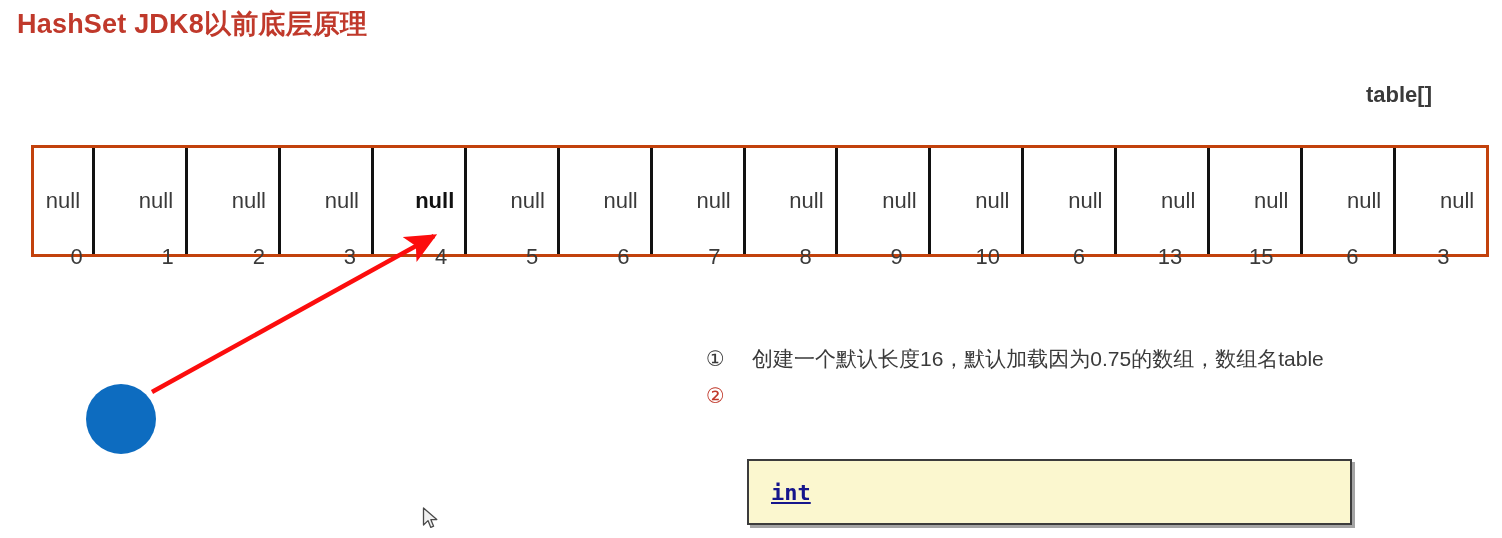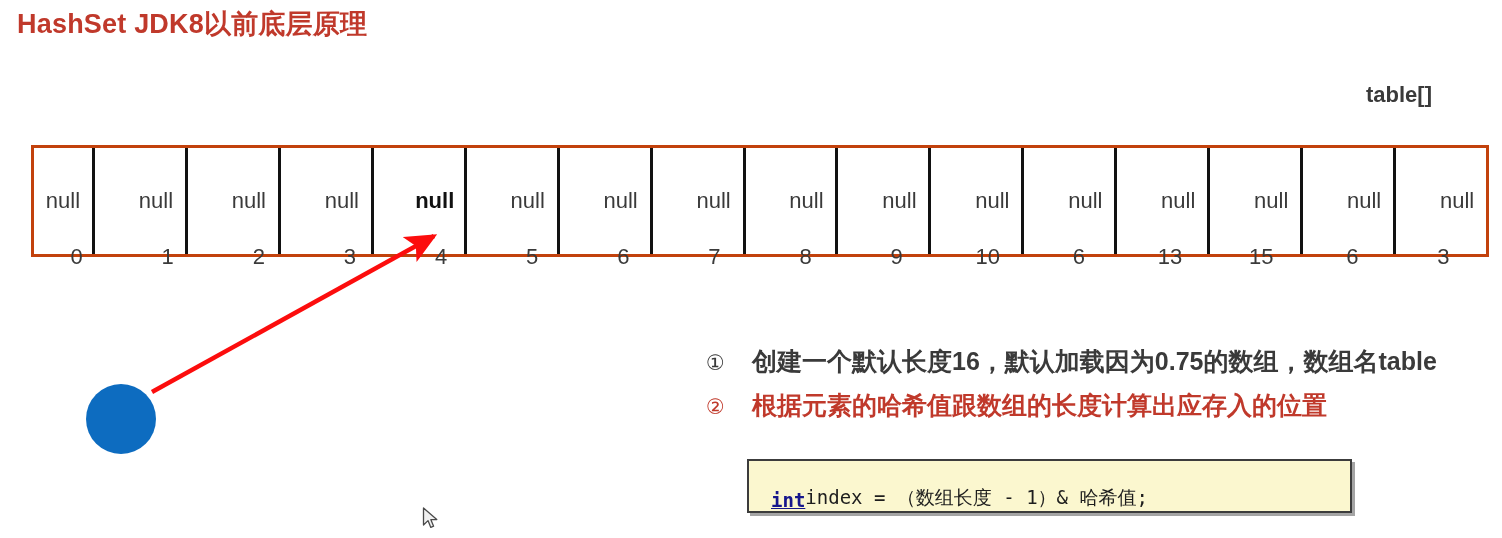--- a/index.html
+++ b/index.html
@@ -107,44 +107,43 @@
     align-items: baseline;
     margin-bottom: 11px;
     white-space: nowrap;
   }
   .note-marker {
     width: 46px;
     flex: 0 0 46px;
     font-size: 21px;
   }
   .note-text {
-    font-size: 25px;
-    font-weight: bold;
+    font-size: 21px;
   }
   .note-row.dark .note-marker,
   .note-row.dark .note-text { color: #3a3a3a; }
   .note-row.red .note-marker,
   .note-row.red .note-text { color: #c0392b; }
 
   
   #code-box {
     position: absolute;
     left: 747px;
     top: 459px;
     width: 605px;
-    height: 54px;
+    height: 66px;
     box-sizing: border-box;
     background: #fbf7cf;
     border: 2px solid #3c3c3c;
     box-shadow: 3px 3px 0 rgba(90,90,90,0.55);
     display: flex;
-    align-items: flex-end;
+    align-items: center;
     padding-left: 22px;
     font-family: "DejaVu Sans Mono", "Liberation Mono", monospace;
-    font-size: 19px;
+    font-size: 22px;
     color: #1d1d1d;
     white-space: nowrap;
   }
   #code-keyword {
     color: #16168c;
     font-weight: bold;
     text-decoration: underline;
   }
   #code-rest { color: #1d1d1d; }
 
@@ -212,24 +211,22 @@
   <circle cx="121" cy="419" r="35" fill="#0d6cc0"></circle>
 </svg>
 
 <div id="notes">
     <div class="note-row dark">
       <span class="note-marker">①</span>
       <span class="note-text">创建一个默认长度16，默认加载因为0.75的数组，数组名table</span>
     </div>
     <div class="note-row red">
       <span class="note-marker">②</span>
-      <span class="note-text">根据元素的哈希值跟数组的长度计算出应存入的位置</span>
     </div>
   </div>
 
 <div id="code-box">
   <span id="code-keyword">int</span>
-    <span id="code-rest"> index = （数组长度 - 1）&amp; 哈希值;</span>
 </div>
 
 <svg id="mouse-cursor" viewBox="0 0 18 24" xmlns="http://www.w3.org/2000/svg">
   <path d="M1.5,1 L1.5,18 L6,13.6 L8.8,20.4 L11.6,19.2 L8.9,12.7 L14.8,12.5 Z" fill="#f0f0f0" stroke="#4a4a4a" stroke-width="1.3" stroke-linejoin="round"></path>
 </svg>
 
 </body></html>

